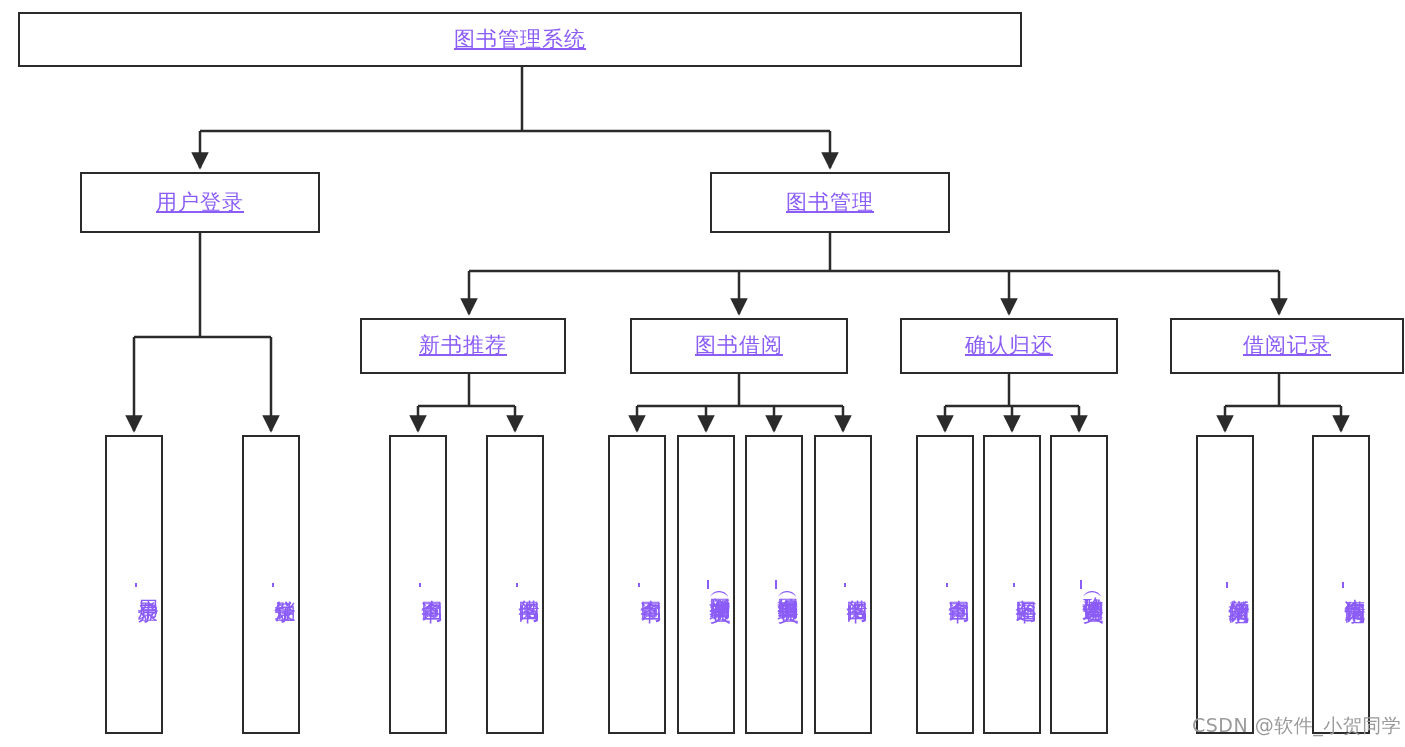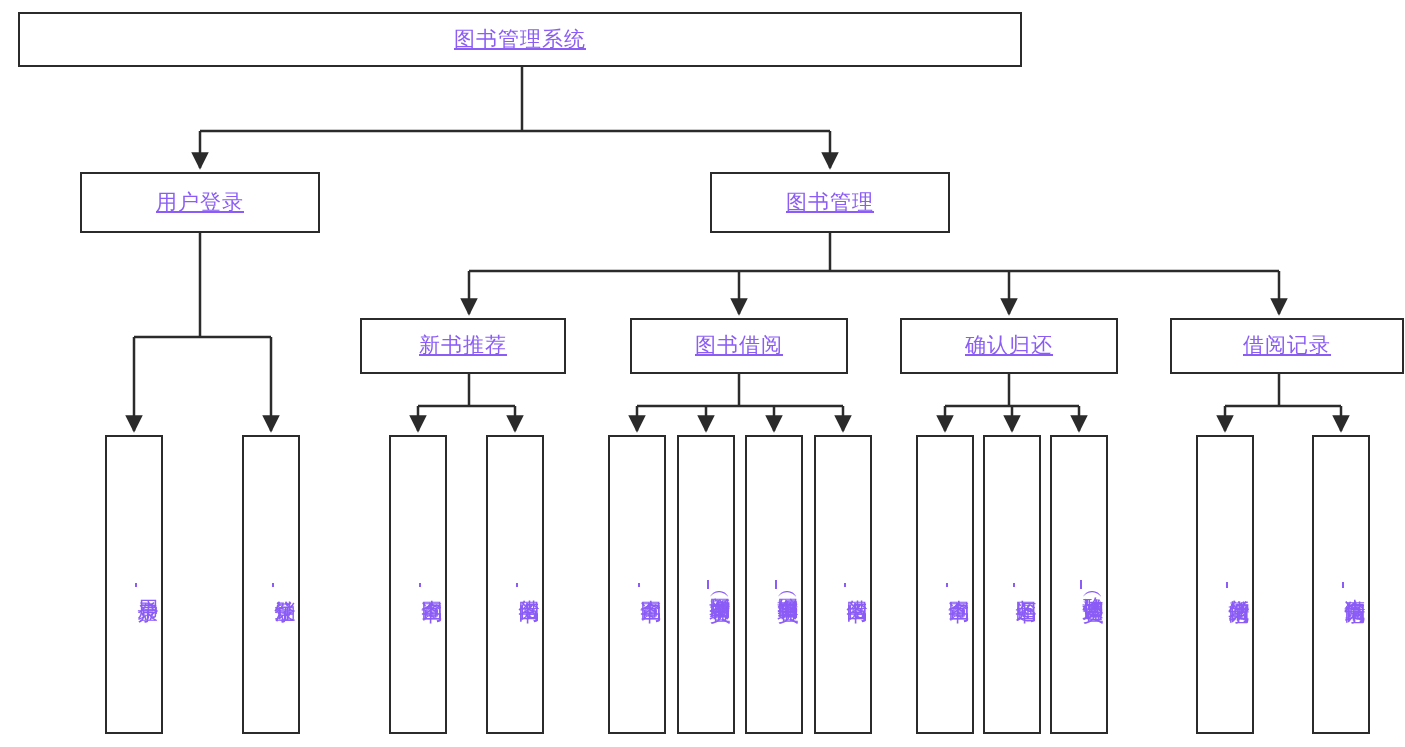--- a/index.html
+++ b/index.html
@@ -180,14 +180,15 @@
     <span>确认归还（管理员）</span>
   </div>
 
   <div class="node v" style="left:1196px; top:435px; width:58px; height:299px;">
     <span>新增借阅记录</span>
   </div>
   <div class="node v" style="left:1312px; top:435px; width:58px; height:299px;">
     <span>查询借阅记录</span>
   </div>
 
+  <div class="watermark" style="left:1192px; top:713px;">CSDN @软件_小贺同学</div>
 
 </div>
 
 </body></html>

